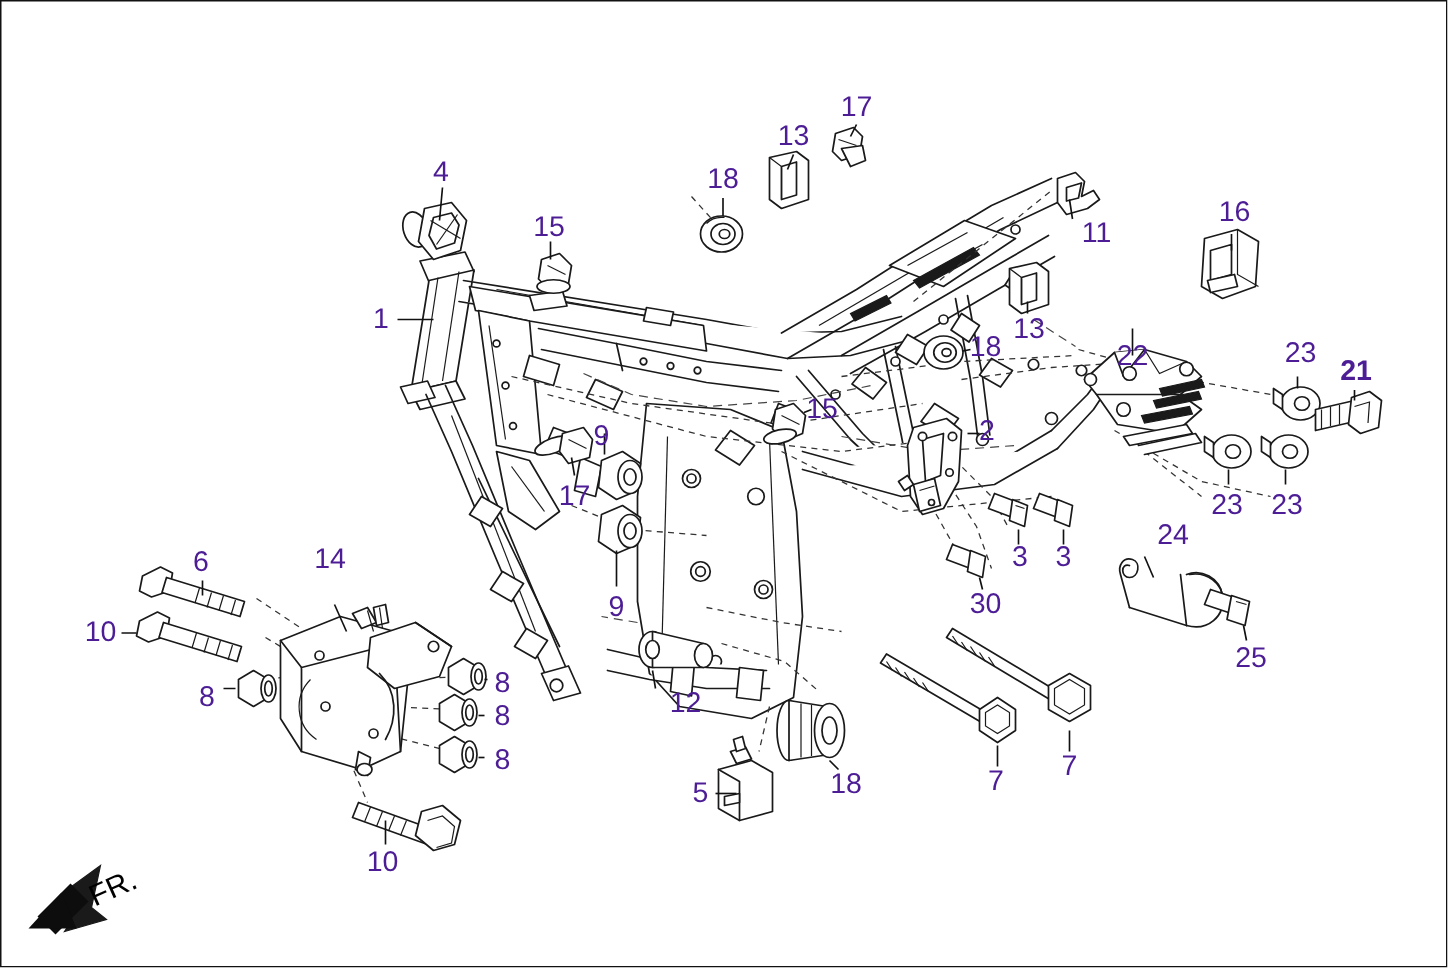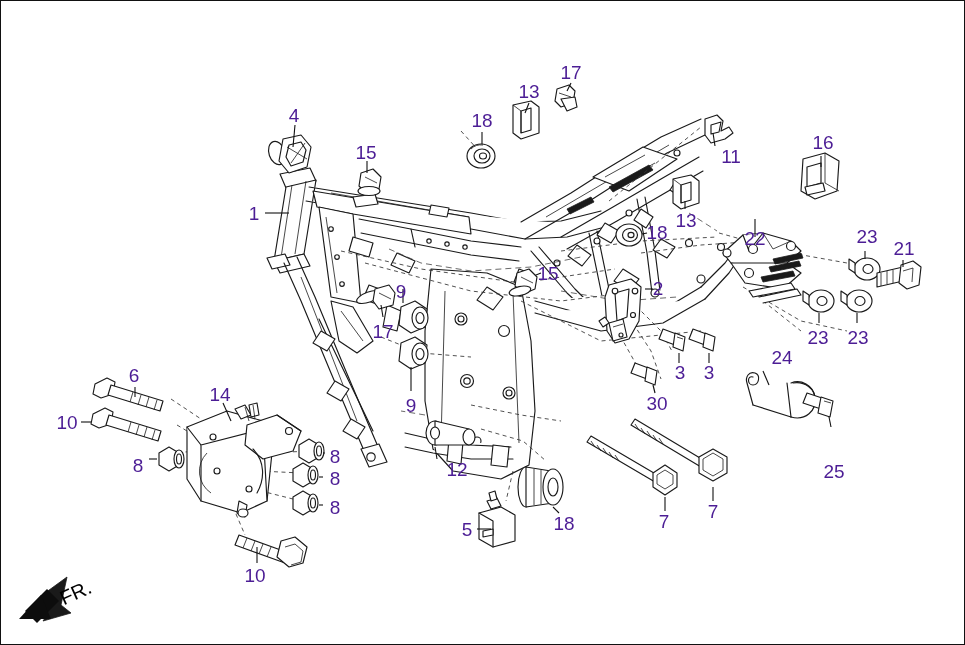--- a/index.html
+++ b/index.html
@@ -494,33 +494,33 @@
   <div class="lbl" style="left:334px;top:477px;">8</div>
   <div class="lbl" style="left:334px;top:506px;">8</div>
   <div class="lbl" style="left:400px;top:290px;">9</div>
   <div class="lbl" style="left:410px;top:404px;">9</div>
   <div class="lbl" style="left:66px;top:421px;">10</div>
   <div class="lbl" style="left:254px;top:574px;">10</div>
   <div class="lbl" style="left:716px;top:155px;margin-left:14px;">11</div>
   <div class="lbl" style="left:456px;top:468px;">12</div>
   <div class="lbl" style="left:528px;top:90px;">13</div>
   <div class="lbl" style="left:685px;top:219px;">13</div>
-  <div class="lbl" style="left:219px;top:393px;">14</div>
+  <div class="lbl" style="left:219px;top:372px;">14</div>
   <div class="lbl" style="left:365px;top:151px;">15</div>
   <div class="lbl" style="left:547px;top:272px;">15</div>
   <div class="lbl" style="left:822px;top:141px;text-align:right;">16</div>
   <div class="lbl" style="left:570px;top:71px;">17</div>
   <div class="lbl" style="left:382px;top:330px;">17</div>
   <div class="lbl" style="left:481px;top:119px;">18</div>
   <div class="lbl" style="left:656px;top:231px;">18</div>
   <div class="lbl" style="left:563px;top:522px;">18</div>
   <div class="lbl" style="left:656px;top:402px;">30</div>
-  <div class="lbl" style="left:903px;top:247px;">21</div>
+  <div class="lbl" style="left:903px;top:247px;font-weight:bold;">21</div>
   <div class="lbl" style="left:754px;top:205px;margin-top:32px;">22</div>
   <div class="lbl" style="left:866px;top:235px;">23</div>
   <div class="lbl" style="left:817px;top:336px;">23</div>
   <div class="lbl" style="left:857px;top:336px;">23</div>
   <div class="lbl" style="left:765px;top:356px;margin-left:16px;">24</div>
-  <div class="lbl" style="left:833px;top:438px;margin-top:32px;">25</div>
+  <div class="lbl" style="left:833px;top:438px;">25</div>
 
   <div id="fr-text" style="left:60px;top:587px;">FR.</div>
 
 </div>
 
 </body></html>

